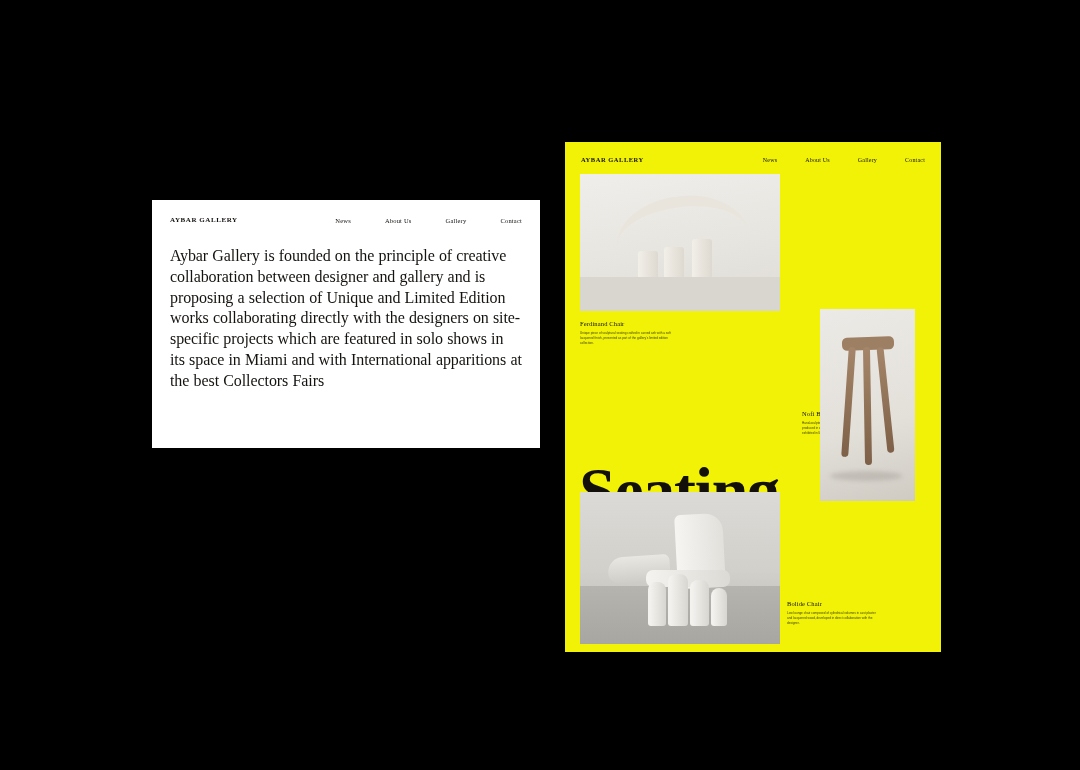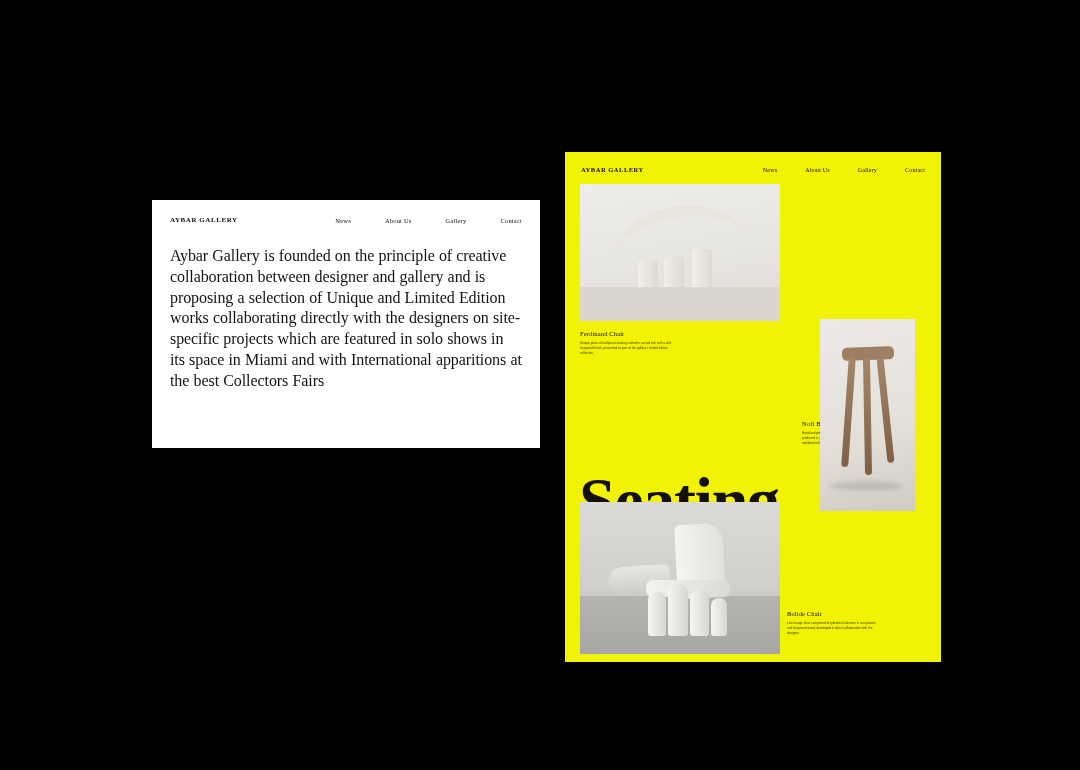--- a/index.html
+++ b/index.html
@@ -60,21 +60,21 @@
     line-height: 1.3;
     color: #15130f;
     letter-spacing: -0.005em;
     word-spacing: 0.02em;
   }
 
   
   .panel-yellow {
     position: absolute;
     left: 565px;
-    top: 152px;
+    top: 142px;
     width: 376px;
     height: 510px;
     background: #f2f207;
     overflow: hidden;
   }
   .y-nav {
     position: absolute;
     top: 14px;
     left: 16px;
     right: 16px;

